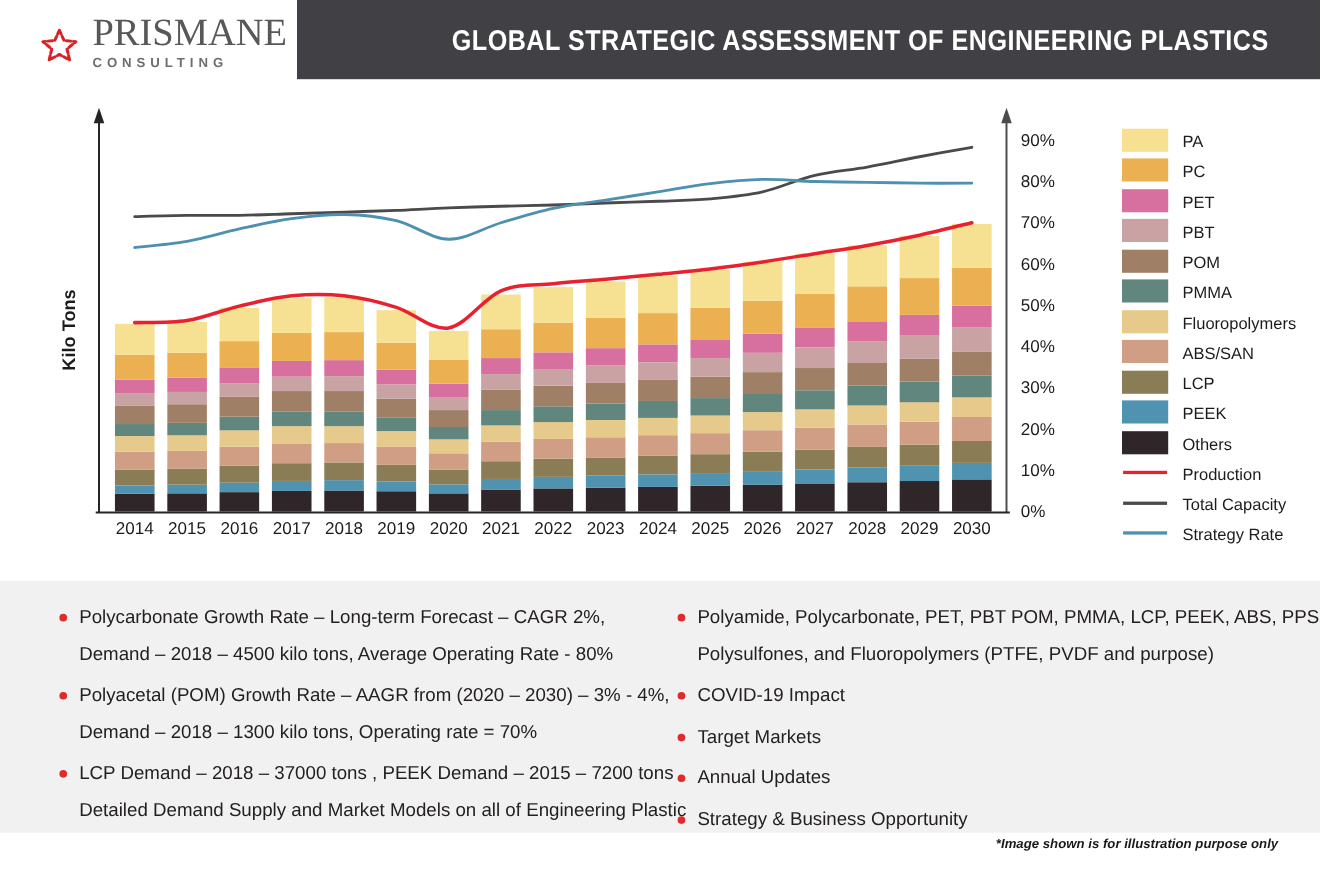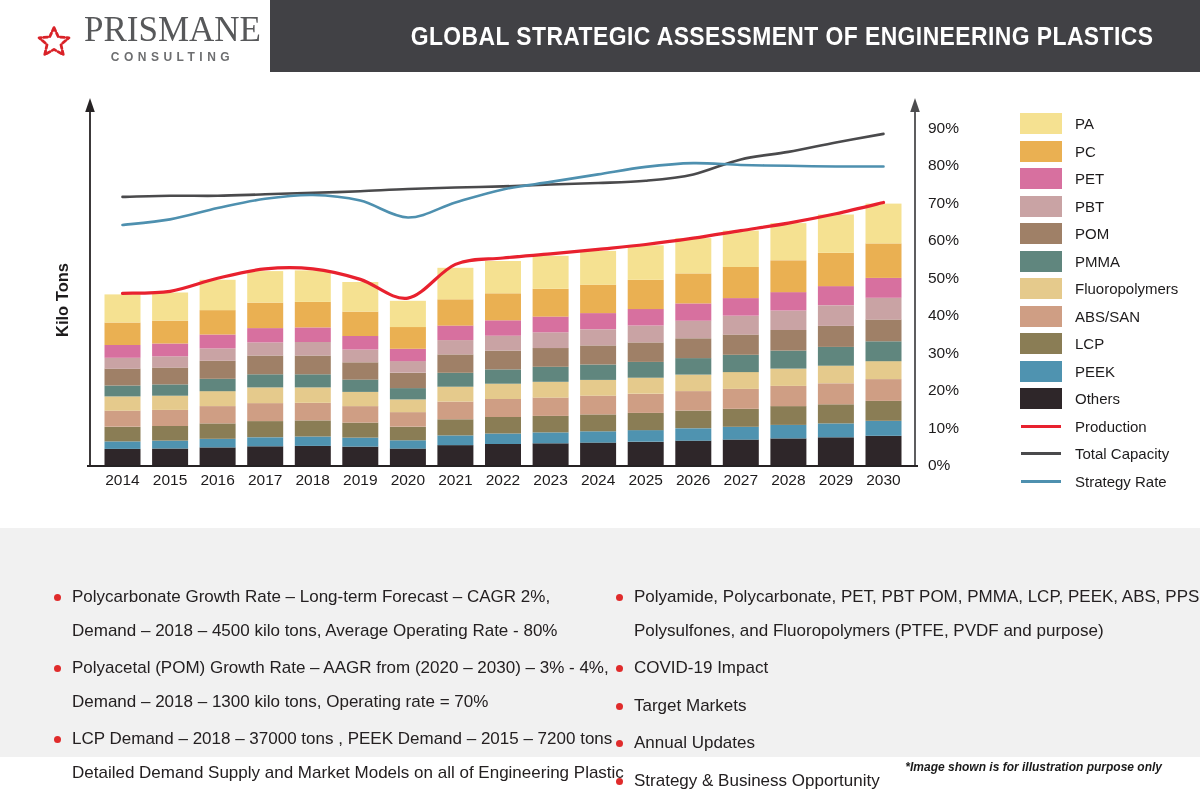--- a/index.html
+++ b/index.html
@@ -5,38 +5,38 @@
   html,body{margin:0;padding:0;background:#fff;}
   .page{position:relative;width:1200px;height:800px;background:#ffffff;overflow:hidden;
         font-family:"Liberation Sans",sans-serif;color:#242021;}
   
   .brand{position:absolute;left:36px;top:12px;display:flex;align-items:flex-start;}
   .brand-star{margin-top:3px;}
   .brand-text{margin-left:12px;}
   .brand-name{font-family:"Liberation Serif",serif;font-size:35px;font-weight:400;
               color:#57585A;letter-spacing:0px;line-height:36px;}
   .brand-tagline{font-size:12px;font-weight:700;color:#6D6E70;letter-spacing:4.5px;
-                 text-align:center;margin-top:2px;}
+                 text-align:left;margin-top:2px;}
   .title-bar{position:absolute;left:270px;top:0;width:1024px;height:72px;
              display:flex;align-items:center;justify-content:center;}
   .title-bar h1{margin:0;color:#ffffff;font-size:26px;font-weight:700;letter-spacing:0.5px;
                 transform:scaleX(0.88);transform-origin:center;white-space:nowrap;}
   
   .chart-sec{position:absolute;left:0;top:85px;width:1200px;height:425px;}
   #chart-svg{position:absolute;left:0;top:0;width:1200px;height:425px;}
   .tick{font-family:"Liberation Sans",sans-serif;font-size:15.5px;fill:#1d1b1c;}
   .axis-title{font-family:"Liberation Sans",sans-serif;font-size:16.5px;font-weight:700;fill:#1d1b1c;}
   .legend{position:absolute;left:1020px;top:25px;width:175px;}
-  .lgrow{display:flex;align-items:center;height:27.5px;}
+  .lgrow{display:flex;align-items:flex-end;height:27.5px;}
   .swatch{width:42px;height:21px;flex:0 0 42px;}
   .lgline{width:40px;height:2.6px;flex:0 0 40px;margin:9px 1px;}
   .lglabel{margin-left:13px;font-size:15px;color:#1d1b1c;white-space:nowrap;}
   
   .panel{position:absolute;left:0;top:528px;width:1200px;height:229px;background:#F1F1F1;}
-  .col{position:absolute;top:16px;margin-top:36px;}
+  .col{position:absolute;top:16px;}
   .col-left{left:54px;width:545px;}
   .col-right{left:616px;width:560px;}
   .bullet-item{position:relative;padding-left:18px;margin-bottom:4px;}
   .dot{position:absolute;left:0;top:14px;width:7px;height:7px;border-radius:50%;background:#E02B2B;}
   .bline{font-size:17px;line-height:33.5px;color:#242021;white-space:nowrap;}
   
   .footnote{position:absolute;right:38px;top:760px;font-size:12px;font-style:italic;
             font-weight:700;color:#1a1a1a;}
 </style>
 </head>

